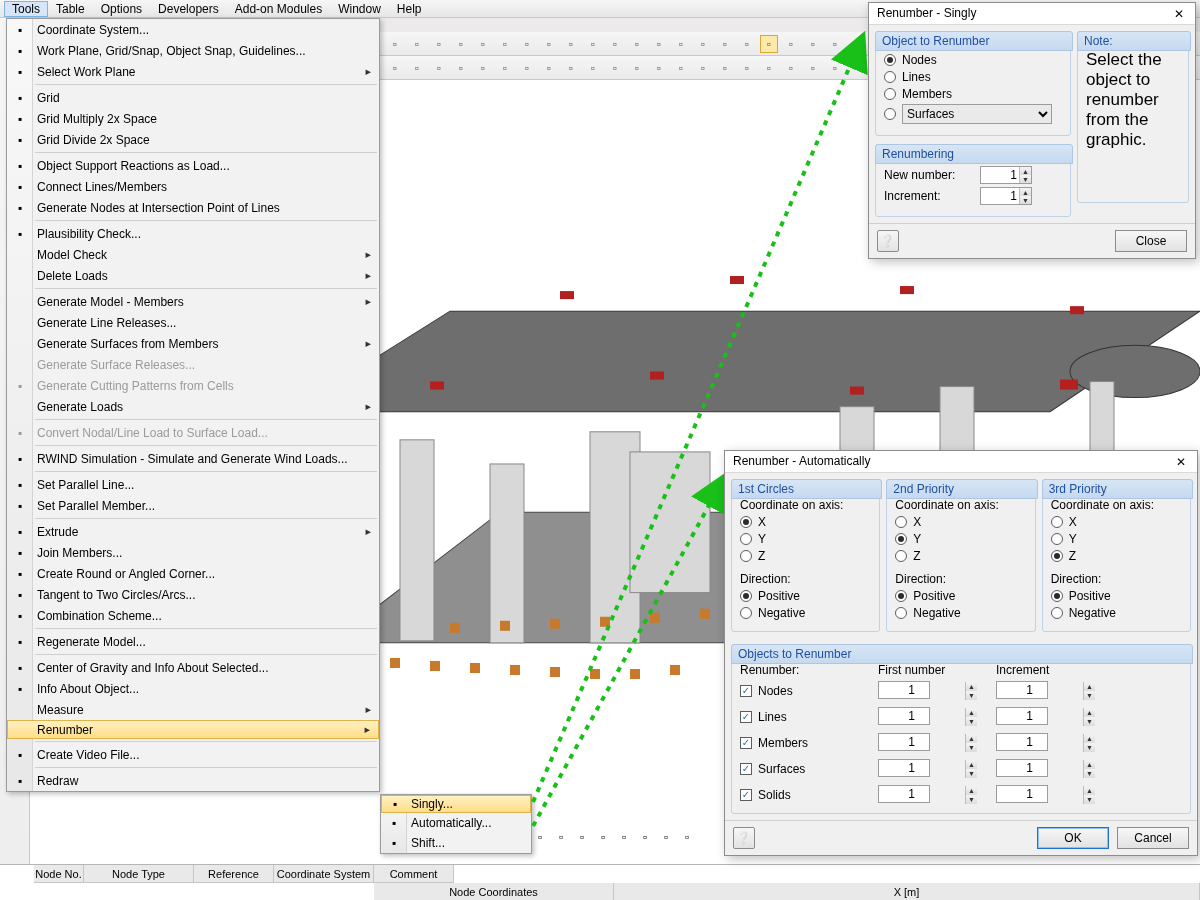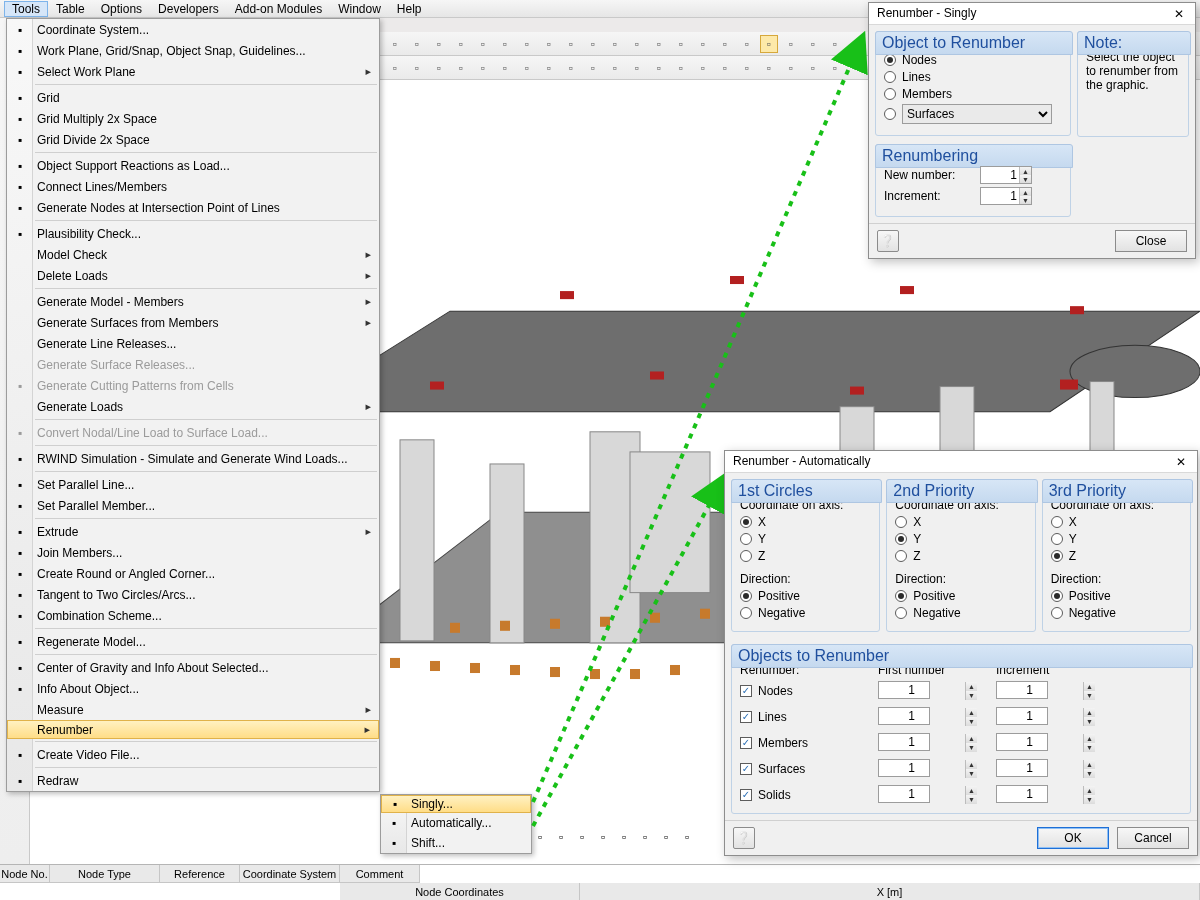--- a/index.html
+++ b/index.html
@@ -42,21 +42,21 @@
 .submenu .strip { position: absolute; left: 0; top: 0; bottom: 0; width: 26px; background: linear-gradient(#f8f8f8,#e8e8e8); border-right: 1px solid #d4d4d4; }
 .submenu .mi .ico { position: absolute; left: 4px; width: 18px; height: 16px; display: flex; align-items: center; justify-content: center; }
 
 
 .dlg { position: absolute; background: #f0f0f0; border: 1px solid #8d8d8d; box-shadow: 3px 3px 10px rgba(0,0,0,.25); z-index: 40; }
 .dlg .titlebar { height: 22px; background: #ffffff; display: flex; justify-content: space-between; padding: 3px 4px 0 8px; border-bottom: 1px solid #d9d9d9; }
 .dlg .titlebar .ttl { font-size: 12px; }
 .dlg .titlebar .x { width: 24px; height: 16px; display: flex; align-items: center; justify-content: center; cursor: default; }
 .dlg .body { padding: 6px; display: flex; gap: 6px; }
 .dlg fieldset, .panel { border: 1px solid #bfd2e6; border-radius: 3px; padding: 6px 8px 8px; margin: 0; background: #f0f0f0; }
-.dlg legend, .panel .lg { color: #1f4f9e; font-size: 16px; padding: 0 3px; background: linear-gradient(#d7e6f6,#c5d9ef); border: 1px solid #aec6e2; border-radius: 2px; display: block; margin: -14px 0 6px -2px; width: calc(100% + 4px); padding: 2px 6px; }
+.dlg legend, .panel .lg { color: #1f4f9e; font-size: 12px; padding: 0 3px; background: linear-gradient(#d7e6f6,#c5d9ef); border: 1px solid #aec6e2; border-radius: 2px; display: block; margin: -14px 0 6px -2px; width: calc(100% + 4px); padding: 2px 6px; }
 .panel { position: relative; padding-top: 18px; }
 .panel .lg { position: absolute; top: -1px; left: -1px; right: -1px; margin: 0; border-radius: 3px 3px 0 0; }
 .row { display: flex; align-items: center; gap: 6px; margin: 3px 0; }
 input[type=text].spin, .spin { width: 52px; height: 18px; border: 1px solid #9c9c9c; background: #fff; text-align: right; padding: 0 14px 0 2px; position: relative; font-size: 12px; }
 .spinwrap { position: relative; display: inline-block; }
 .spinwrap .btns { position: absolute; right: 1px; top: 1px; bottom: 1px; width: 12px; display: flex; flex-direction: column; }
 .spinwrap .btns div { flex: 1; background: linear-gradient(#f4f4f4,#dcdcdc); border-left: 1px solid #bcbcbc; display: flex; align-items: center; justify-content: center; font-size: 7px; color: #333; }
 select { height: 20px; border: 1px solid #9c9c9c; background: #eaeaea; font-size: 12px; }
 .radio { width: 12px; height: 12px; border: 1px solid #5c5c5c; border-radius: 50%; display: inline-flex; align-items: center; justify-content: center; background: #fff; }
 .radio.sel::after { content: ""; width: 6px; height: 6px; background: #2b2b2b; border-radius: 50%; }
@@ -304,27 +304,27 @@
     </div>
     <div class="mi arrow">
       <span class="ico"></span>
       <span>Delete Loads</span>
     </div>
     <div class="sep"></div>
     <div class="mi arrow">
       <span class="ico"></span>
       <span>Generate Model - Members</span>
     </div>
+    <div class="mi">
+      <span class="ico"></span>
+      <span>Generate Line Releases...</span>
+    </div>
     <div class="mi arrow">
       <span class="ico"></span>
       <span>Generate Surfaces from Members</span>
-    </div>
-    <div class="mi">
-      <span class="ico"></span>
-      <span>Generate Line Releases...</span>
     </div>
     <div class="mi disabled">
       <span class="ico"></span>
       <span>Generate Surface Releases...</span>
     </div>
     <div class="mi disabled">
       <span class="ico">▪</span>
       <span>Generate Cutting Patterns from Cells</span>
     </div>
     <div class="mi arrow">
@@ -461,23 +461,23 @@
         <div class="row">
           <span style="width:90px">Increment:</span>
           <span class="spinwrap"><input class="spin" value="1" style=""><span class="btns">
                 <div>▲</div>
                 <div>▼</div>
               </span></span>
         </div>
       </div>
     </div>
     <div style="width:112px;">
-      <div class="panel" style="height:106px;">
+      <div class="panel" style="height:172px;">
         <div class="lg">Note:</div>
-        <div style="font-size:12px;">Select the object to renumber from the graphic.</div>
+        <div style="font-size:17px;">Select the object to renumber from the graphic.</div>
       </div>
     </div>
   </div>
   <div style="display:flex; justify-content:space-between; align-items:center; padding:6px 8px; border-top:1px solid #d0d0d0;">
     <span class="helpbtn">❔</span>
     <span class="btn">
         <span>Close</span>
       </span>
   </div>
 </div>
@@ -646,21 +646,21 @@
           <span>OK</span>
         </span>
       <span class="btn">
           <span>Cancel</span>
         </span>
     </div>
   </div>
 </div>
 
 <div class="bottom">
-  <div class="grid" style="width:100%;">
+  <div class="grid" style="width:100%;margin-left:34px;">
     <div class="cell hdr" style="grid-row:1/3;">Node No.</div>
     <div class="cell hdr" style="grid-row:1/3;">Node Type</div>
     <div class="cell hdr" style="grid-row:1/3;">Reference</div>
     <div class="cell hdr" style="grid-row:1/3;">Coordinate System</div>
     <div class="cell hdr" style="grid-column:5/8;">Node Coordinates</div>
     <div class="cell hdr" style="grid-row:1/3;">Comment</div>
     <div class="cell hdr">X [m]</div>
 
   </div>
 </div>

